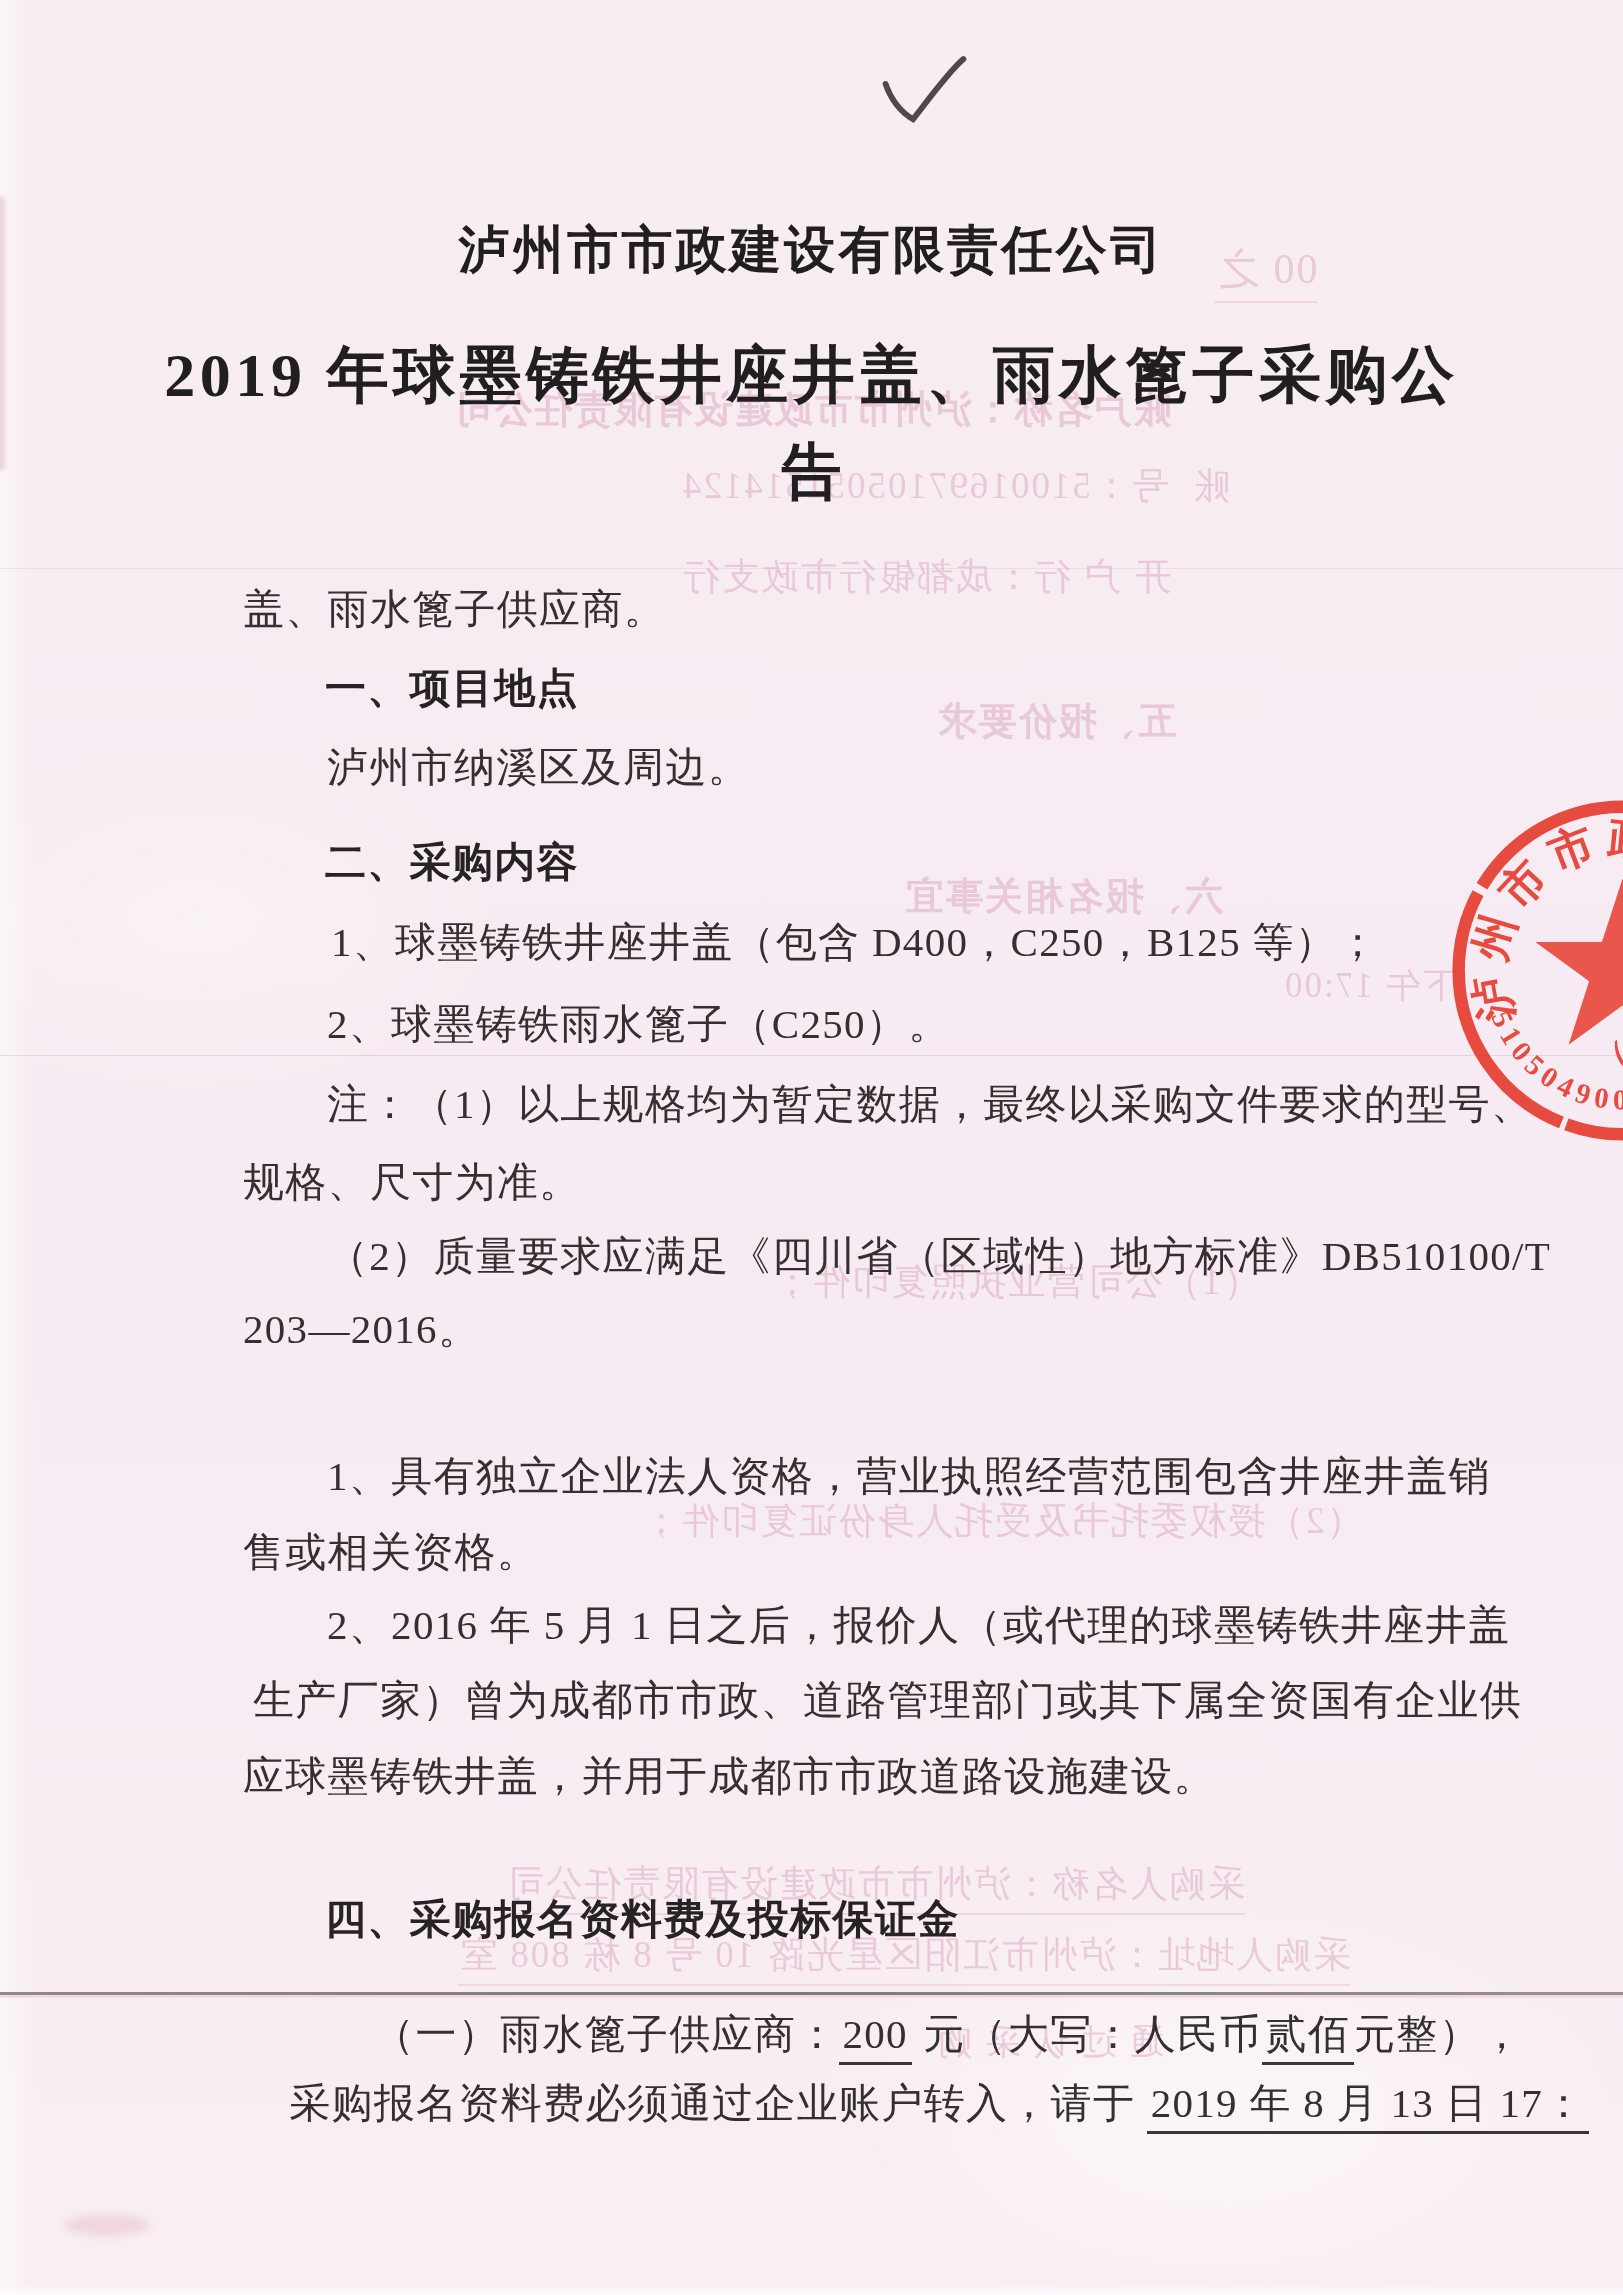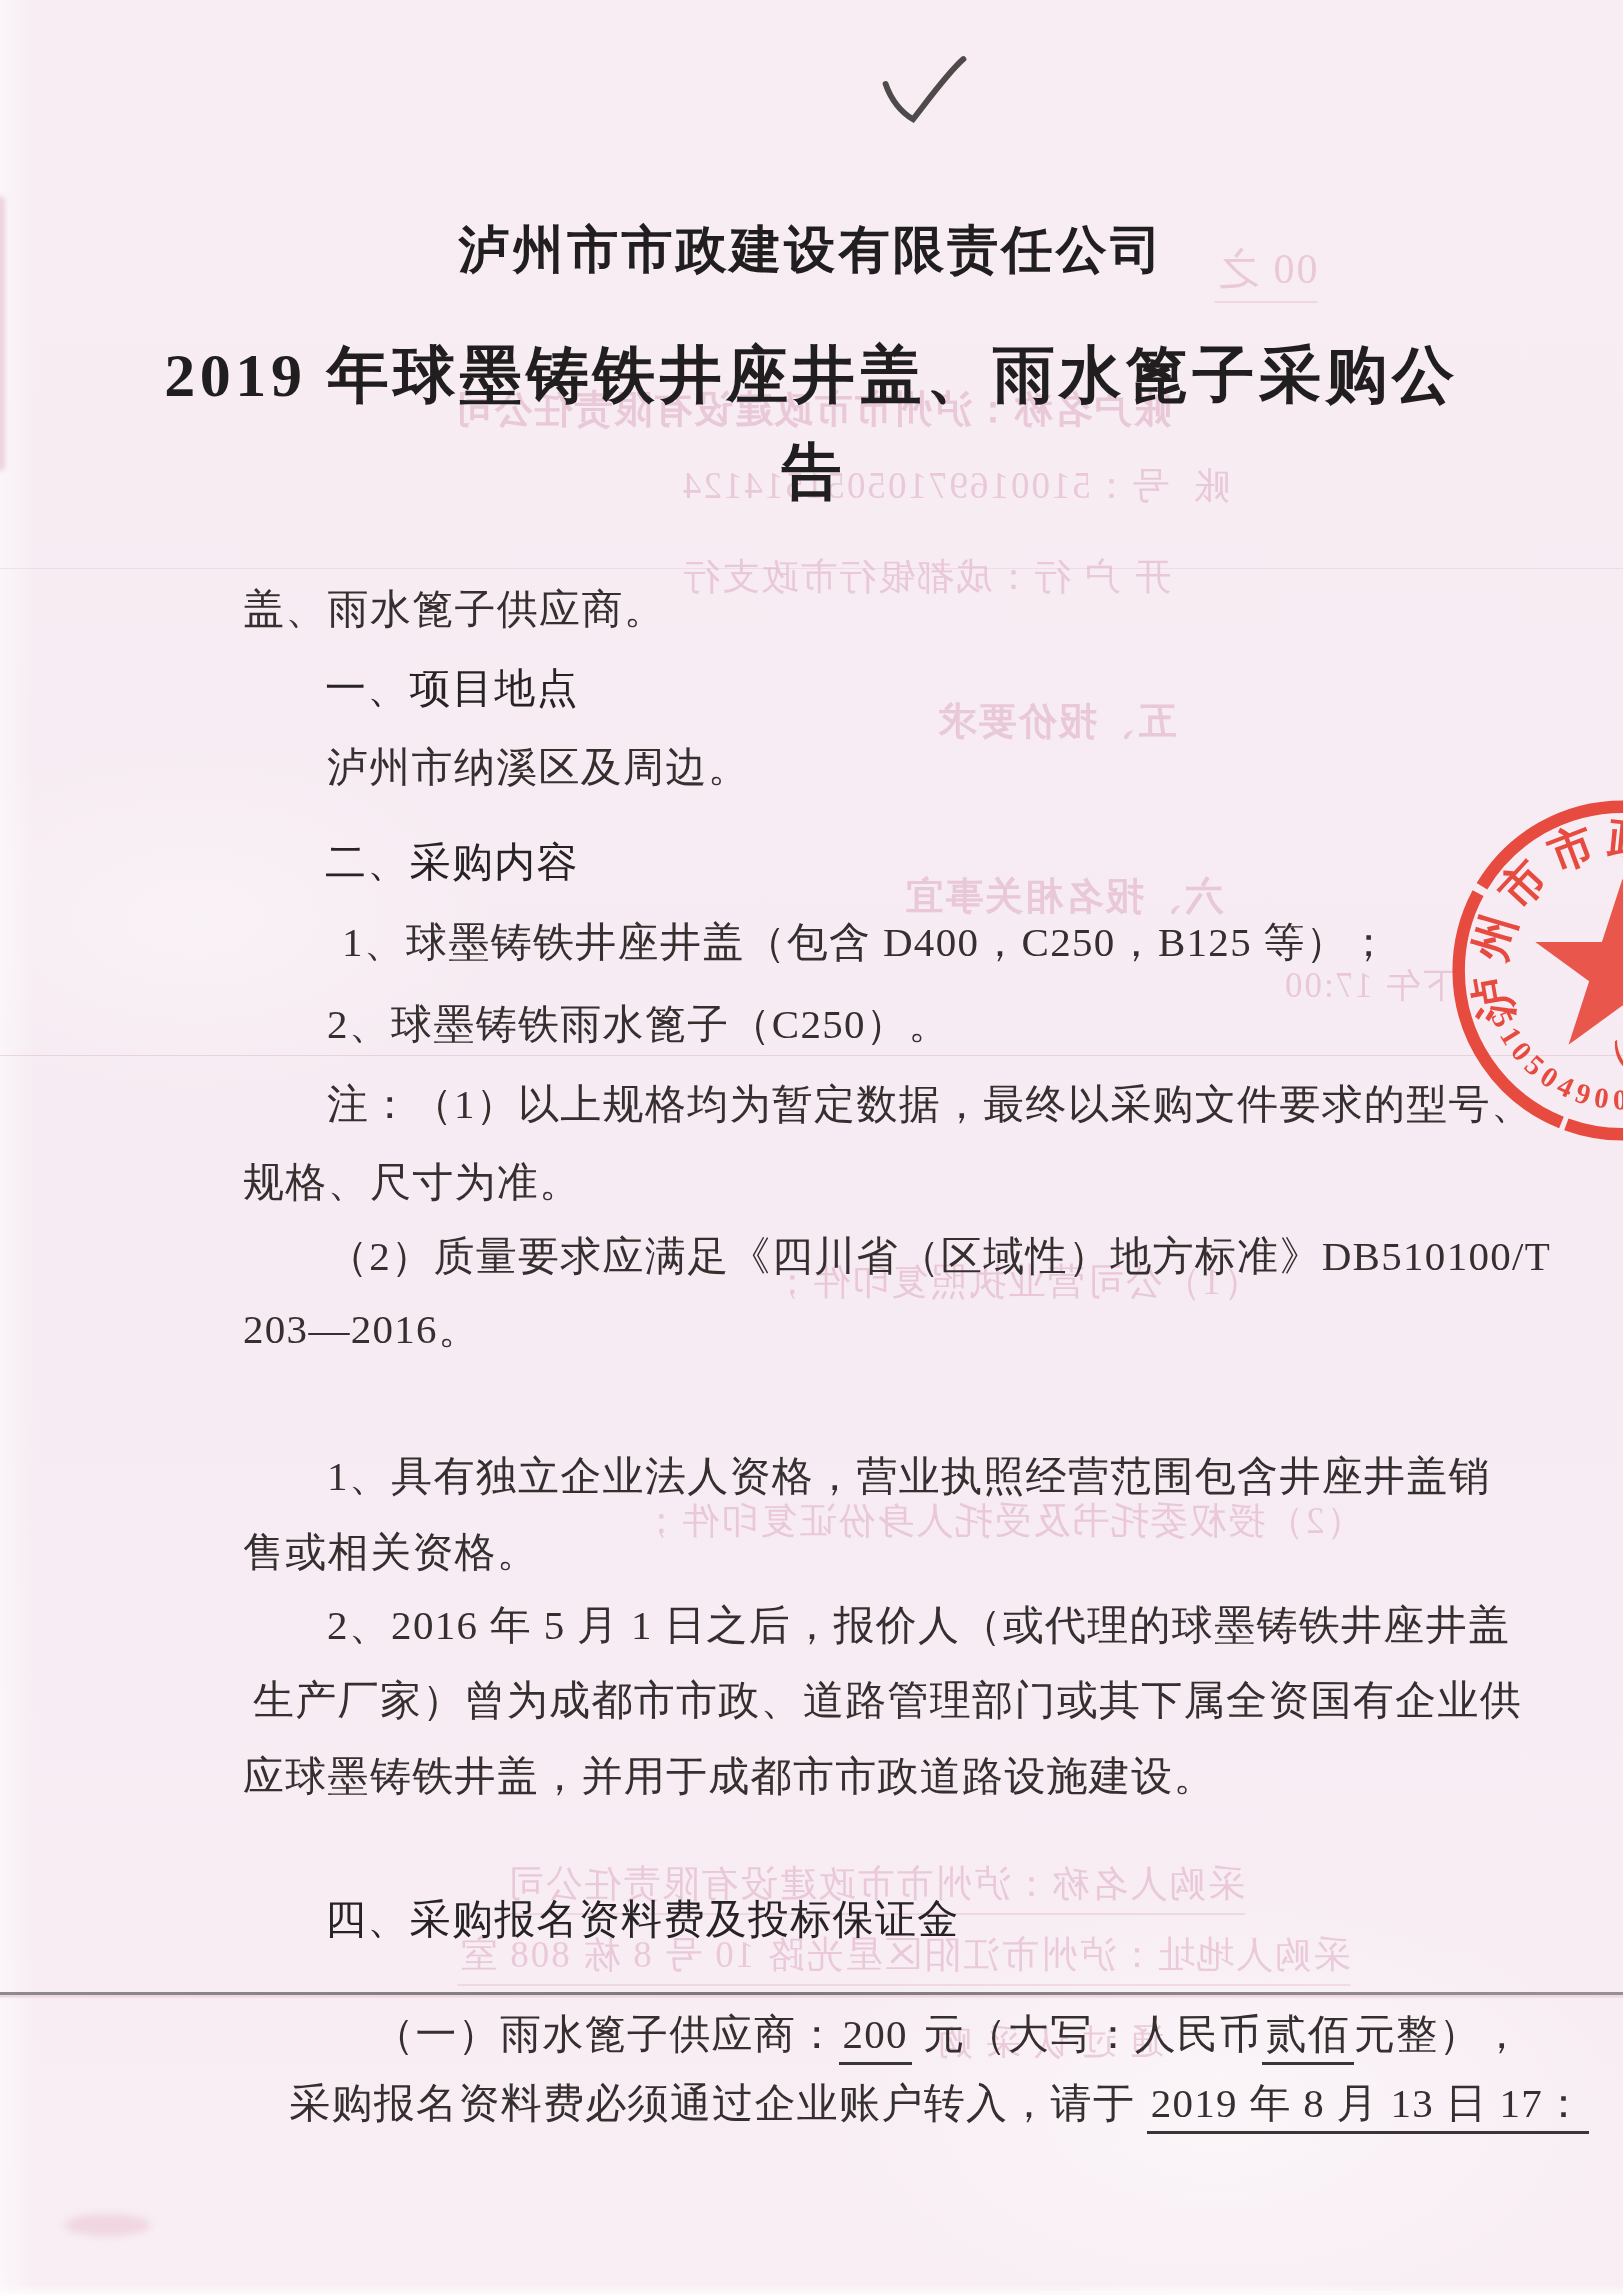--- a/index.html
+++ b/index.html
@@ -9,21 +9,21 @@
     margin:0 auto;
     background:
       radial-gradient(ellipse 589px 327px at 75% 92%, rgba(255,255,255,.45), rgba(255,255,255,0) 70%),
       radial-gradient(ellipse 458px 262px at 12% 40%, rgba(255,255,255,.30), rgba(255,255,255,0) 70%),
       linear-gradient(180deg,#f7edf3 0%, #f6ebf2 55%, #f8eef4 100%);
     overflow:hidden;
     font-family:"Liberation Serif","DejaVu Serif",serif;
     color:#322e30;
   }
   .ln{position:absolute;white-space:pre;font-size:41px;line-height:1.15;letter-spacing:1.3px;color:#35302f;}
-  .b{font-weight:normal;color:#272324;}
+  .b{font-weight:bold;color:#272324;}
   .title{position:absolute;left:0;right:0;text-align:center;font-weight:bold;color:#211e1f;white-space:pre;}
   .t1{font-size:51px;letter-spacing:3.3px;}
   .t2{font-size:62px;letter-spacing:4.6px;}
   .t3{font-size:60px;}
   .u{border-bottom:3.3px solid #3a3537;padding:0 3.9px 5.2px 3.9px;}
   .sep{position:absolute;left:0;right:0;height:2.6px;background:linear-gradient(90deg,#8f8b8c 0%,#7d797b 45%,#989193 100%);box-shadow:0 2.6px 0 rgba(240,212,226,.9);}
   .fline{position:absolute;left:0;right:0;height:1.3px;background:#dcb9c9;opacity:.5;}
   .bleed{position:absolute;transform:scaleX(-1);white-space:pre;color:#d58fae;opacity:.38;letter-spacing:2px;font-weight:normal;}
   .bleed.bb{font-weight:bold;}
   .bleed.bu{border-bottom:2px solid rgba(213,130,165,.55);padding-bottom:3.9px;}
@@ -66,21 +66,21 @@
   <div class="title t1" style="top:216px;">泸州市市政建设有限责任公司</div>
   <div class="title t2" style="top:333px;">2019 年球墨铸铁井座井盖、雨水篦子采购公</div>
   <div class="title t3" style="top:432px;">告</div>
 
   <div class="ln" style="left:243px;top:586px;">盖、雨水篦子供应商。</div>
 
   <div class="ln b" style="left:325px;top:665px;">一、项目地点</div>
   <div class="ln" style="left:327px;top:744px;">泸州市纳溪区及周边。</div>
 
   <div class="ln b" style="left:325px;top:839px;">二、采购内容</div>
-  <div class="ln" style="left:342px;top:919px;">1、球墨铸铁井座井盖（包含 D400，C250，B125 等）；</div>
+  <div class="ln" style="left:331px;top:919px;">1、球墨铸铁井座井盖（包含 D400，C250，B125 等）；</div>
   <div class="ln" style="left:327px;top:1001px;">2、球墨铸铁雨水篦子（C250）。</div>
 
   <div class="ln" style="left:327px;top:1081px;">注：（1）以上规格均为暂定数据，最终以采购文件要求的型号、</div>
   <div class="ln" style="left:243px;top:1159px;text-align:right;">规格、尺寸为准。</div>
   <div class="ln" style="left:327px;top:1233px;">（2）质量要求应满足《四川省（区域性）地方标准》DB510100/T</div>
   <div class="ln" style="left:243px;top:1306px;">203—2016。</div>
 
   <div class="ln" style="left:327px;top:1453px;">1、具有独立企业法人资格，营业执照经营范围包含井座井盖销</div>
   <div class="ln" style="left:243px;top:1529px;">售或相关资格。</div>
   <div class="ln" style="left:327px;top:1602px;">2、2016 年 5 月 1 日之后，报价人（或代理的球墨铸铁井座井盖</div>

